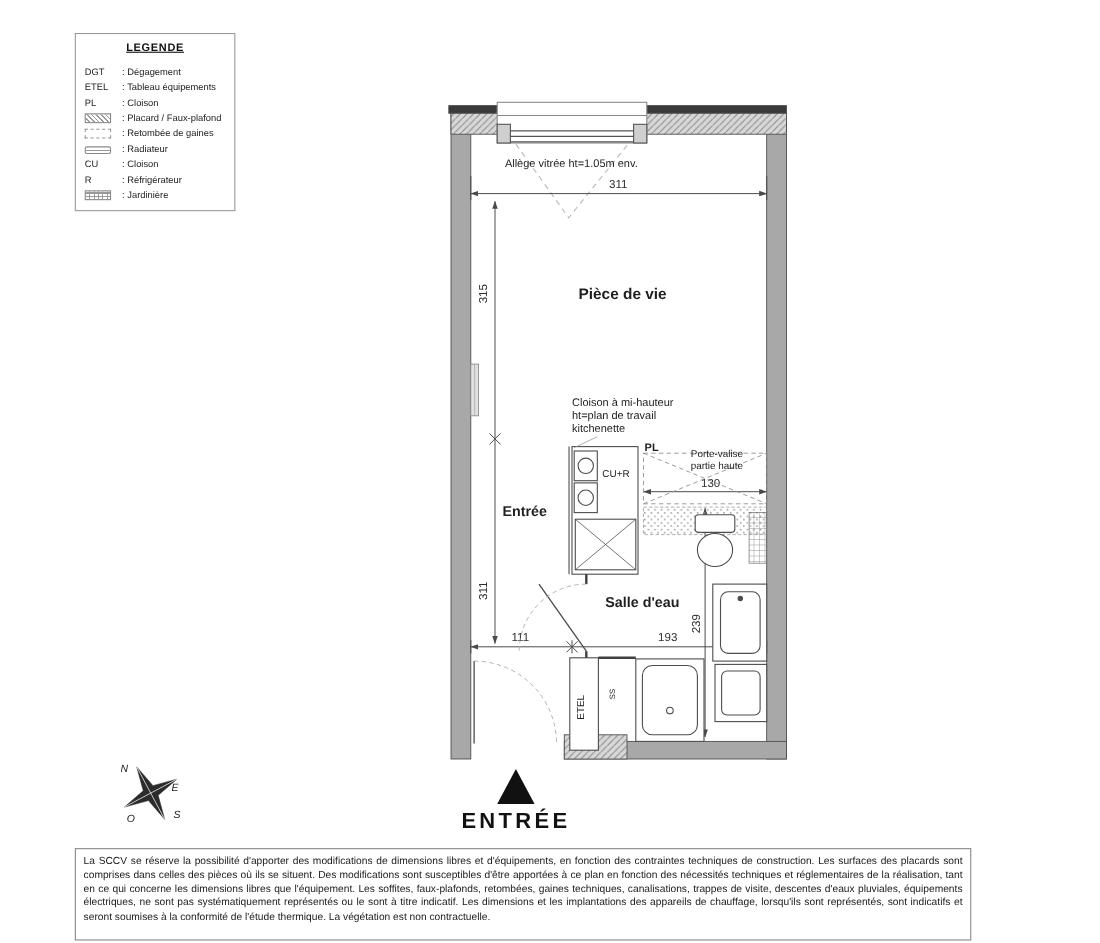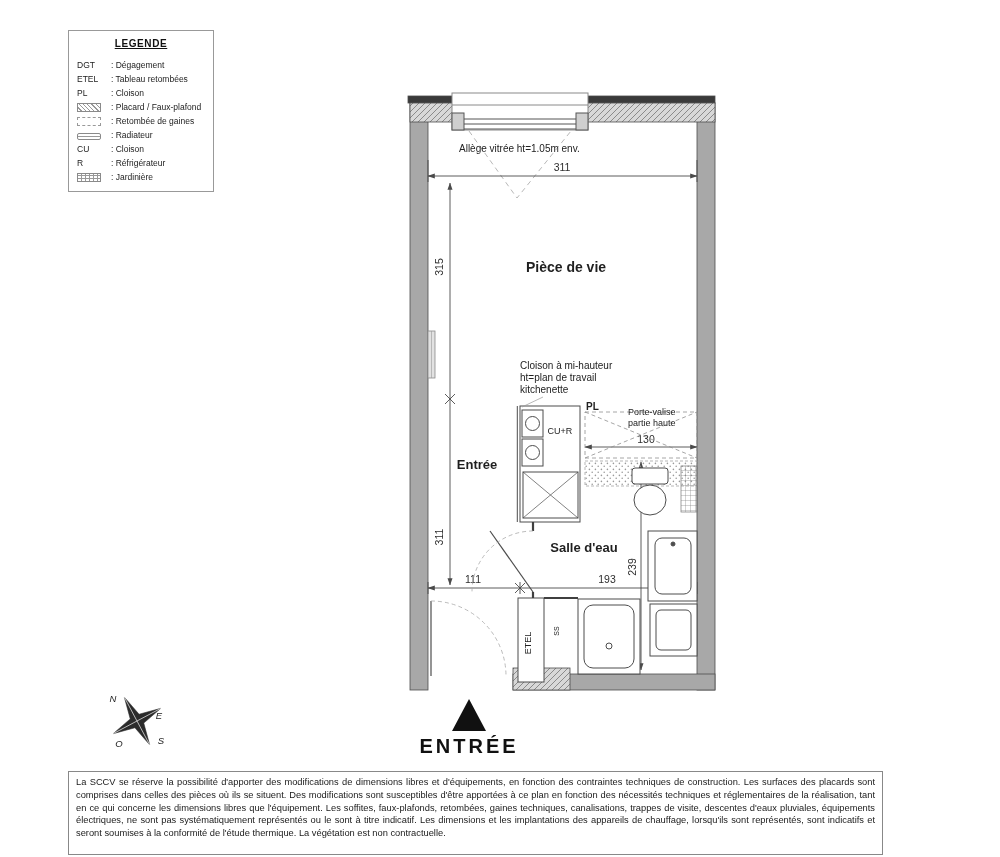--- a/index.html
+++ b/index.html
@@ -34,21 +34,21 @@
 
 <div class="legend">
   <div class="lg-title">LEGENDE</div>
 
   <div class="lg-row">
     <span class="lg-abbr">DGT</span>
     <span class="lg-label">: Dégagement</span>
   </div>
   <div class="lg-row">
     <span class="lg-abbr">ETEL</span>
-    <span class="lg-label">: Tableau retombées</span>
+    <span class="lg-label">: Tableau équipements</span>
   </div>
   <div class="lg-row">
     <span class="lg-abbr">PL</span>
     <span class="lg-label">: Cloison</span>
   </div>
   <div class="lg-row">
     <span class="lg-abbr">
         <i class="sym sym-hatch"></i>
       </span>
     <span class="lg-label">: Placard / Faux-plafond</span>

